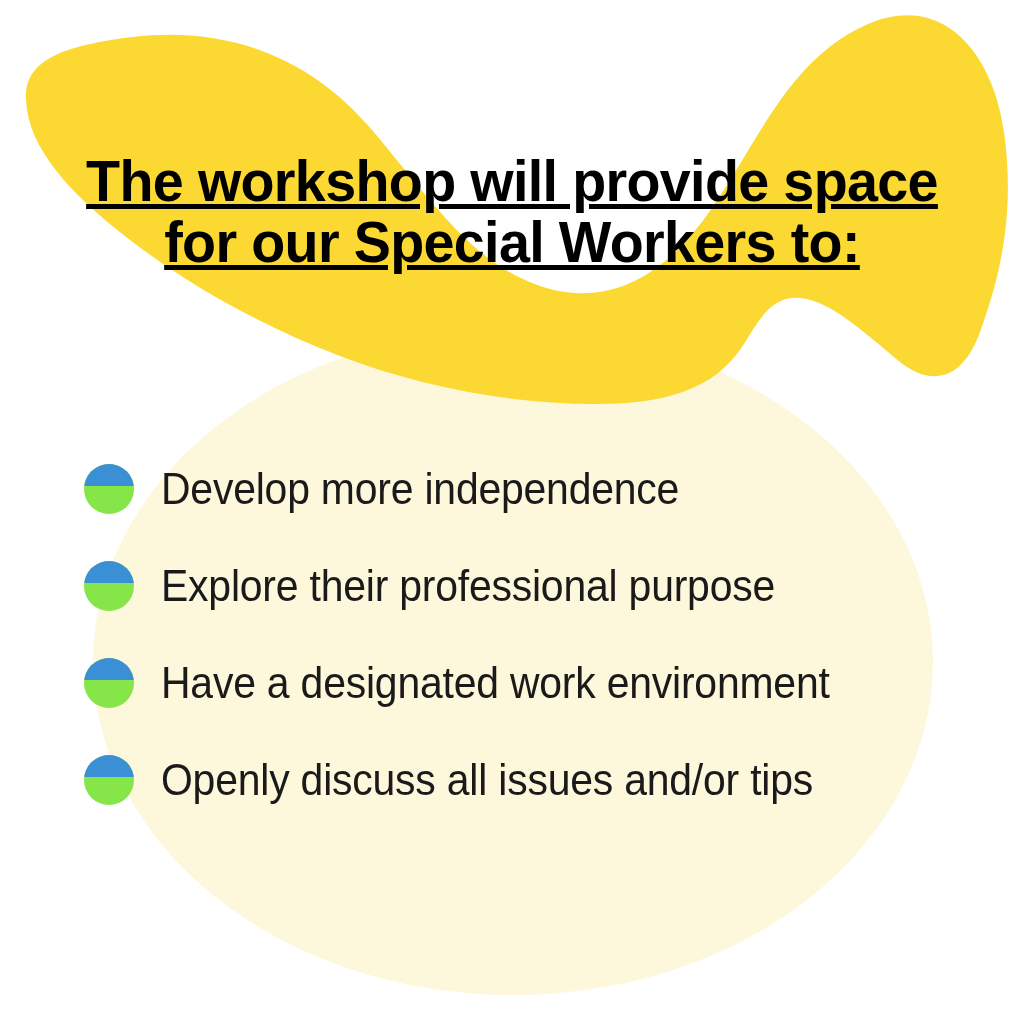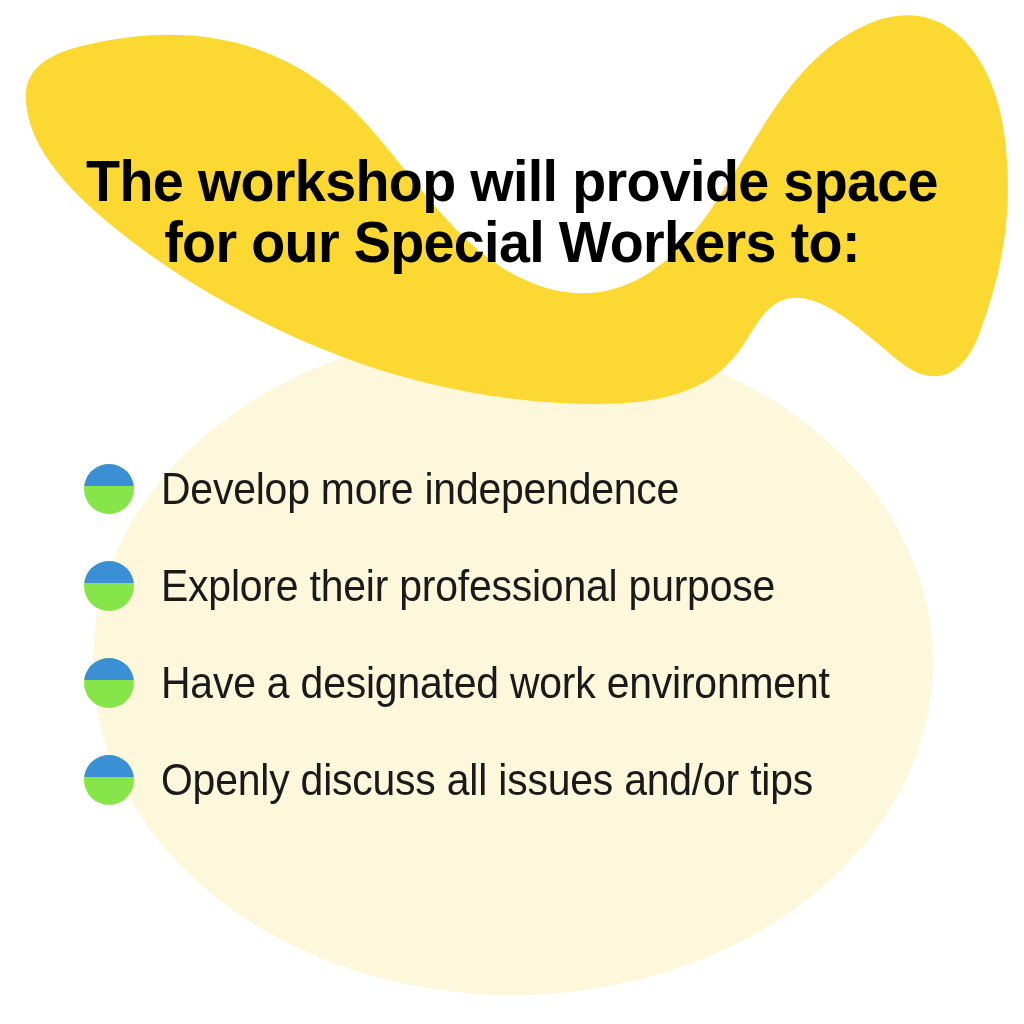--- a/index.html
+++ b/index.html
@@ -28,20 +28,21 @@
   }
   #heading-block {
     position: absolute;
     z-index: 2;
     left: 0;
     top: 150px;
     width: 1024px;
     text-align: center;
     padding: 0 30px;
     box-sizing: border-box;
+    text-decoration: underline;
   }
   #heading-text {
     display: block;
     margin: 0;
     color: #000000;
     font-family: "Liberation Sans", sans-serif;
     font-weight: 700;
     font-size: 58px;
     line-height: 1.06;
     letter-spacing: -0.012em;

